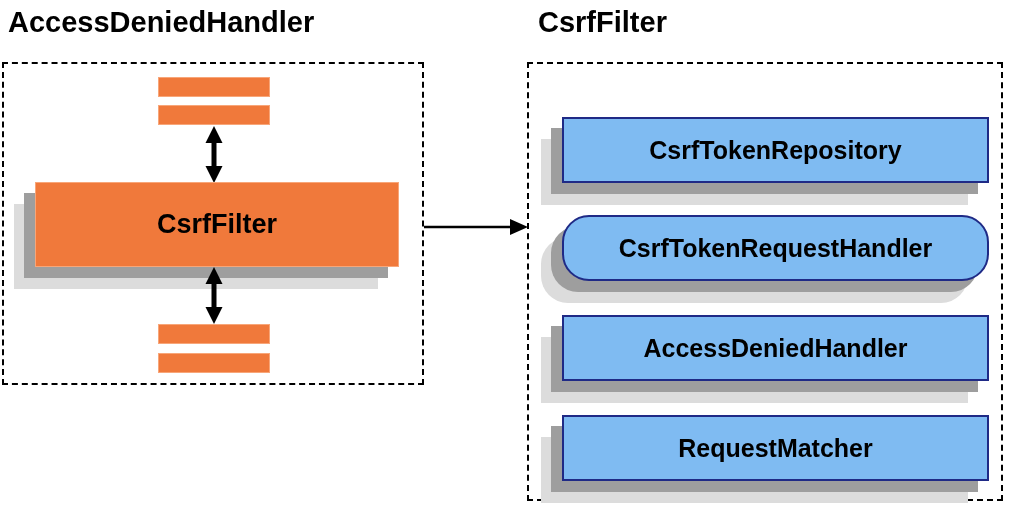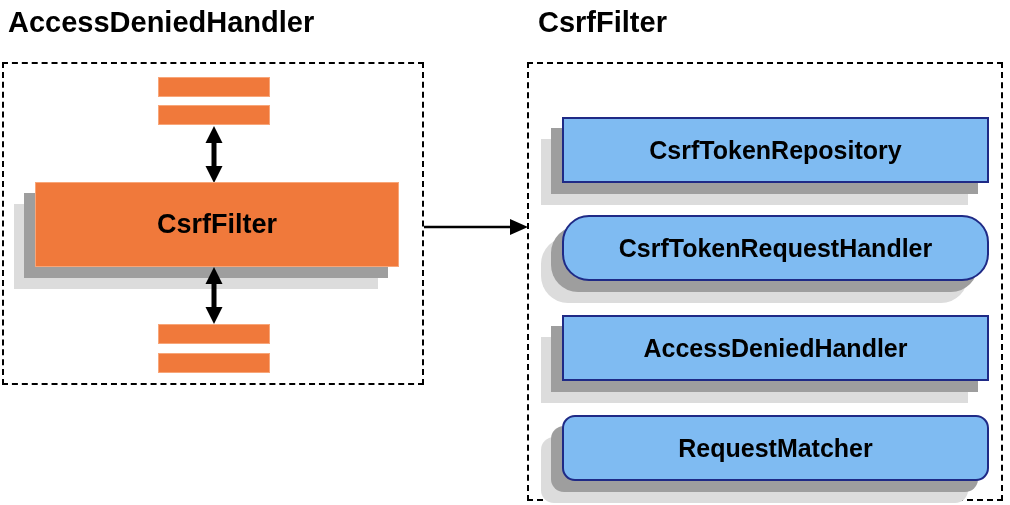--- a/index.html
+++ b/index.html
@@ -99,21 +99,21 @@
     box-sizing: border-box;
     box-shadow: -11px 11px 0 #9E9E9E, -21px 22px 0 #DCDCDC;
     display: flex;
     align-items: center;
     justify-content: center;
     margin-top: 20px;
   }
   .blue-1 { top: 33px; }
   .blue-2 { top: 131px; border-radius: 27px; }
   .blue-3 { top: 231px; }
-  .blue-4 { top: 331px; border-radius: 13px; }
+  .blue-4 { top: 331px; }
   .blue-box .box-label {
     font-size: 25px;
     font-weight: bold;
     color: #000000;
   }
 </style>
 </head>
 <body>
 
 <div class="canvas">

